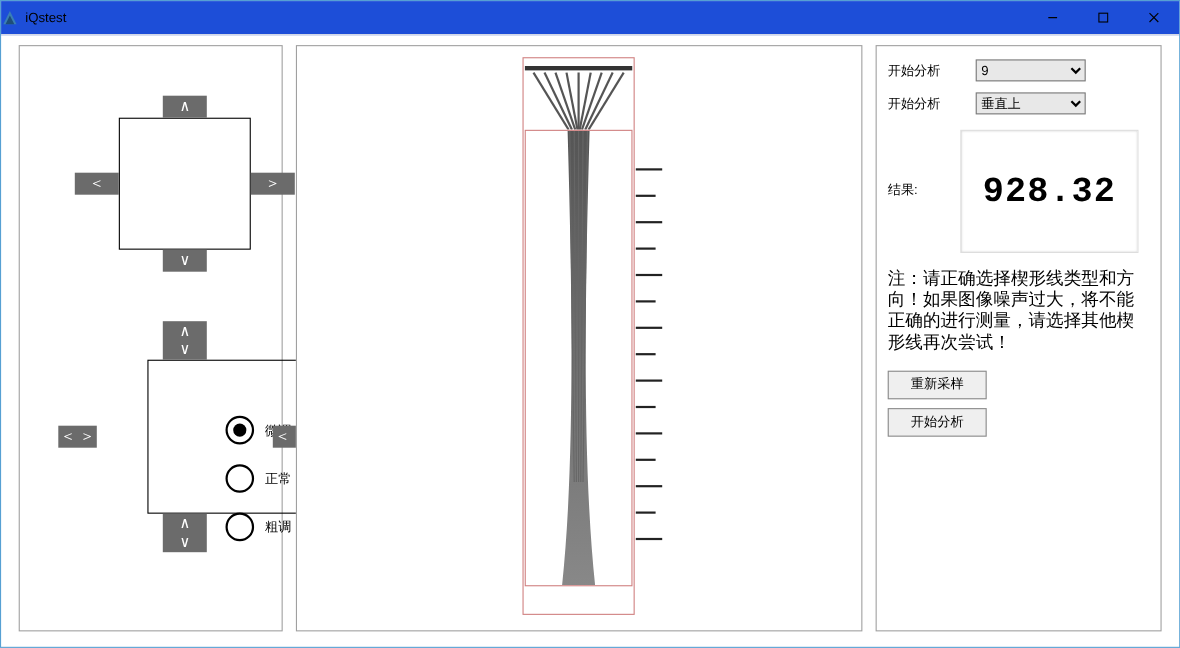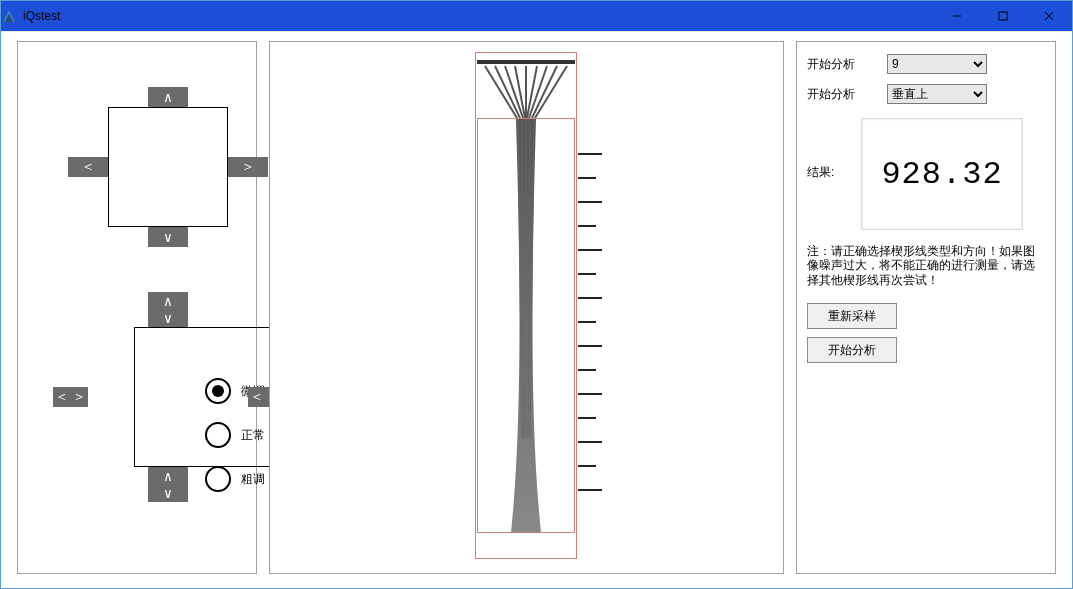--- a/index.html
+++ b/index.html
@@ -55,21 +55,21 @@
   .tick:nth-child(odd){width:24px;}
   .tick:nth-child(even){width:18px;}
 
   
   .form-row{display:flex;align-items:center;margin-bottom:10px;gap:10px;}
   .form-row label{width:70px;}
   .form-row select{width:100px;height:20px;border:1px solid #7a7a7a;background:#e8e8e8;font-size:12px;}
   .result-box{margin-top:4px;margin-left:65px;width:160px;height:110px;border:1px solid #ddd;box-shadow:inset 0 0 2px #ccc;display:flex;align-items:center;justify-content:center;}
   .result-val{font-family:"Courier New",monospace;font-size:32px;letter-spacing:1px;}
   .result-wrap{display:flex;align-items:flex-start;gap:4px;margin-bottom:10px;}
-  .note{font-size:12px;line-height:1.2;margin-top:14px;margin-bottom:16px;}
+  .note{font-size:16px;line-height:1.2;margin-top:14px;margin-bottom:16px;}
   .action-btn{display:block;width:90px;height:26px;margin-bottom:8px;border:1px solid #8a8a8a;background:#efefef;cursor:pointer;font-size:12px;}
 </style>
 </head>
 <body>
 
 <div class="window">
   <div class="titlebar">
     <span class="icon">
       <svg viewBox="0 0 16 16" width="16" height="16">
           <polygon points="2,14 8,2 14,14" fill="#3a7fb5"></polygon>
@@ -209,21 +209,21 @@
       </div>
       <div class="form-row">
         <label>开始分析</label>
         <select>
           <option>垂直上</option>
         </select>
       </div>
 
       <div class="result-wrap">
         <span style="width:50px;align-self:center;">结果:</span>
-        <div class="result-box" style="margin-left:0;">
+        <div class="result-box" style="margin-left:12px;font-weight:bold;">
           <span class="result-val">928.32</span>
         </div>
       </div>
 
       <div class="note">注：请正确选择楔形线类型和方向！如果图像噪声过大，将不能正确的进行测量，请选择其他楔形线再次尝试！</div>
 
       <button class="action-btn">重新采样</button>
       <button class="action-btn">开始分析</button>
     </div>
 

